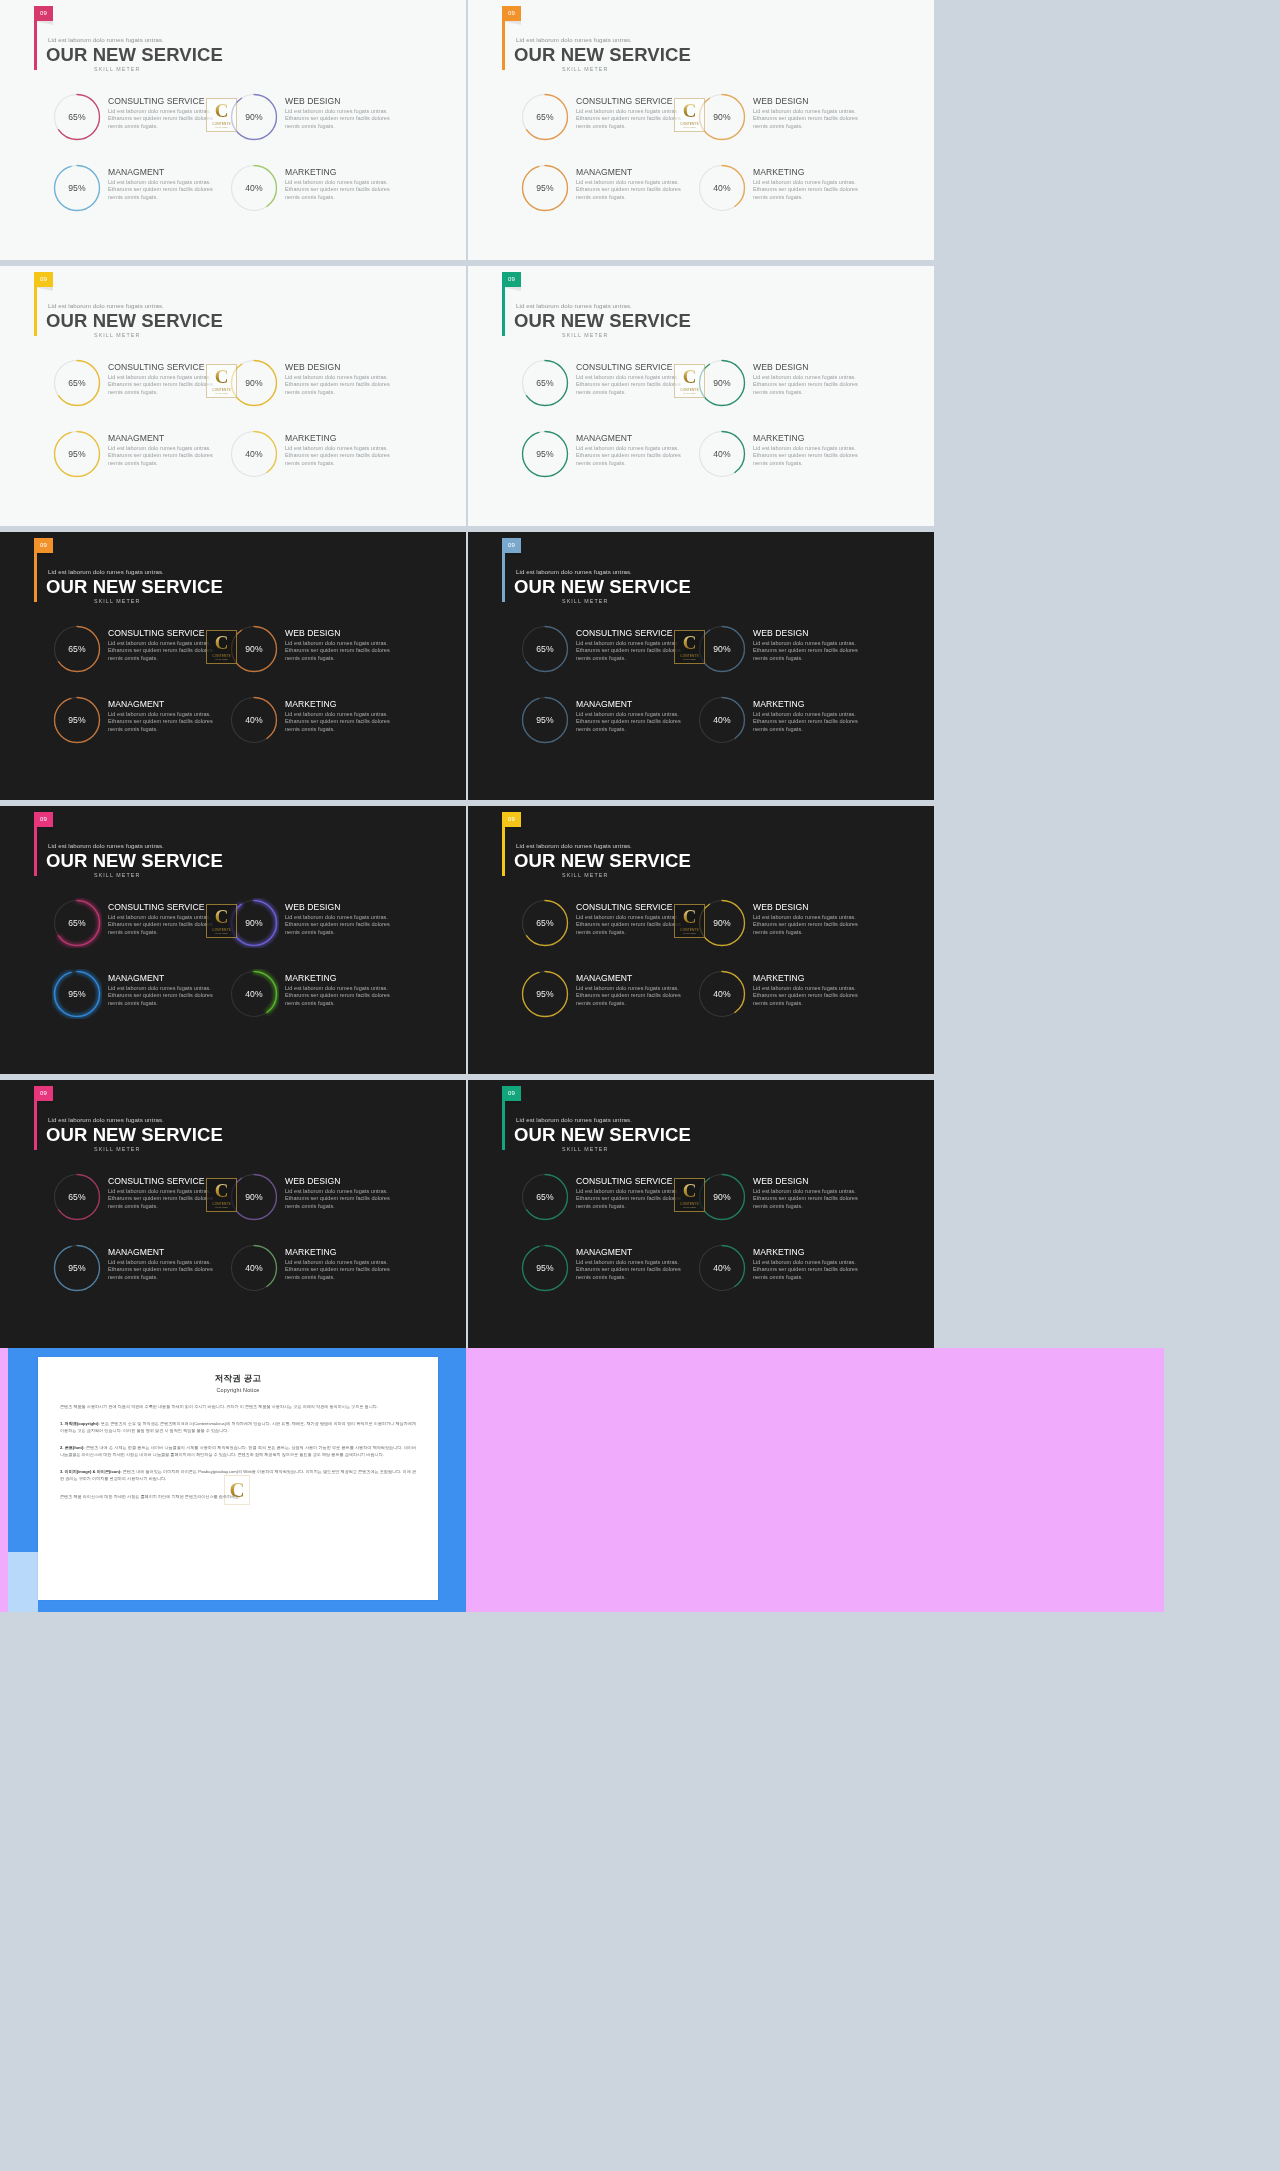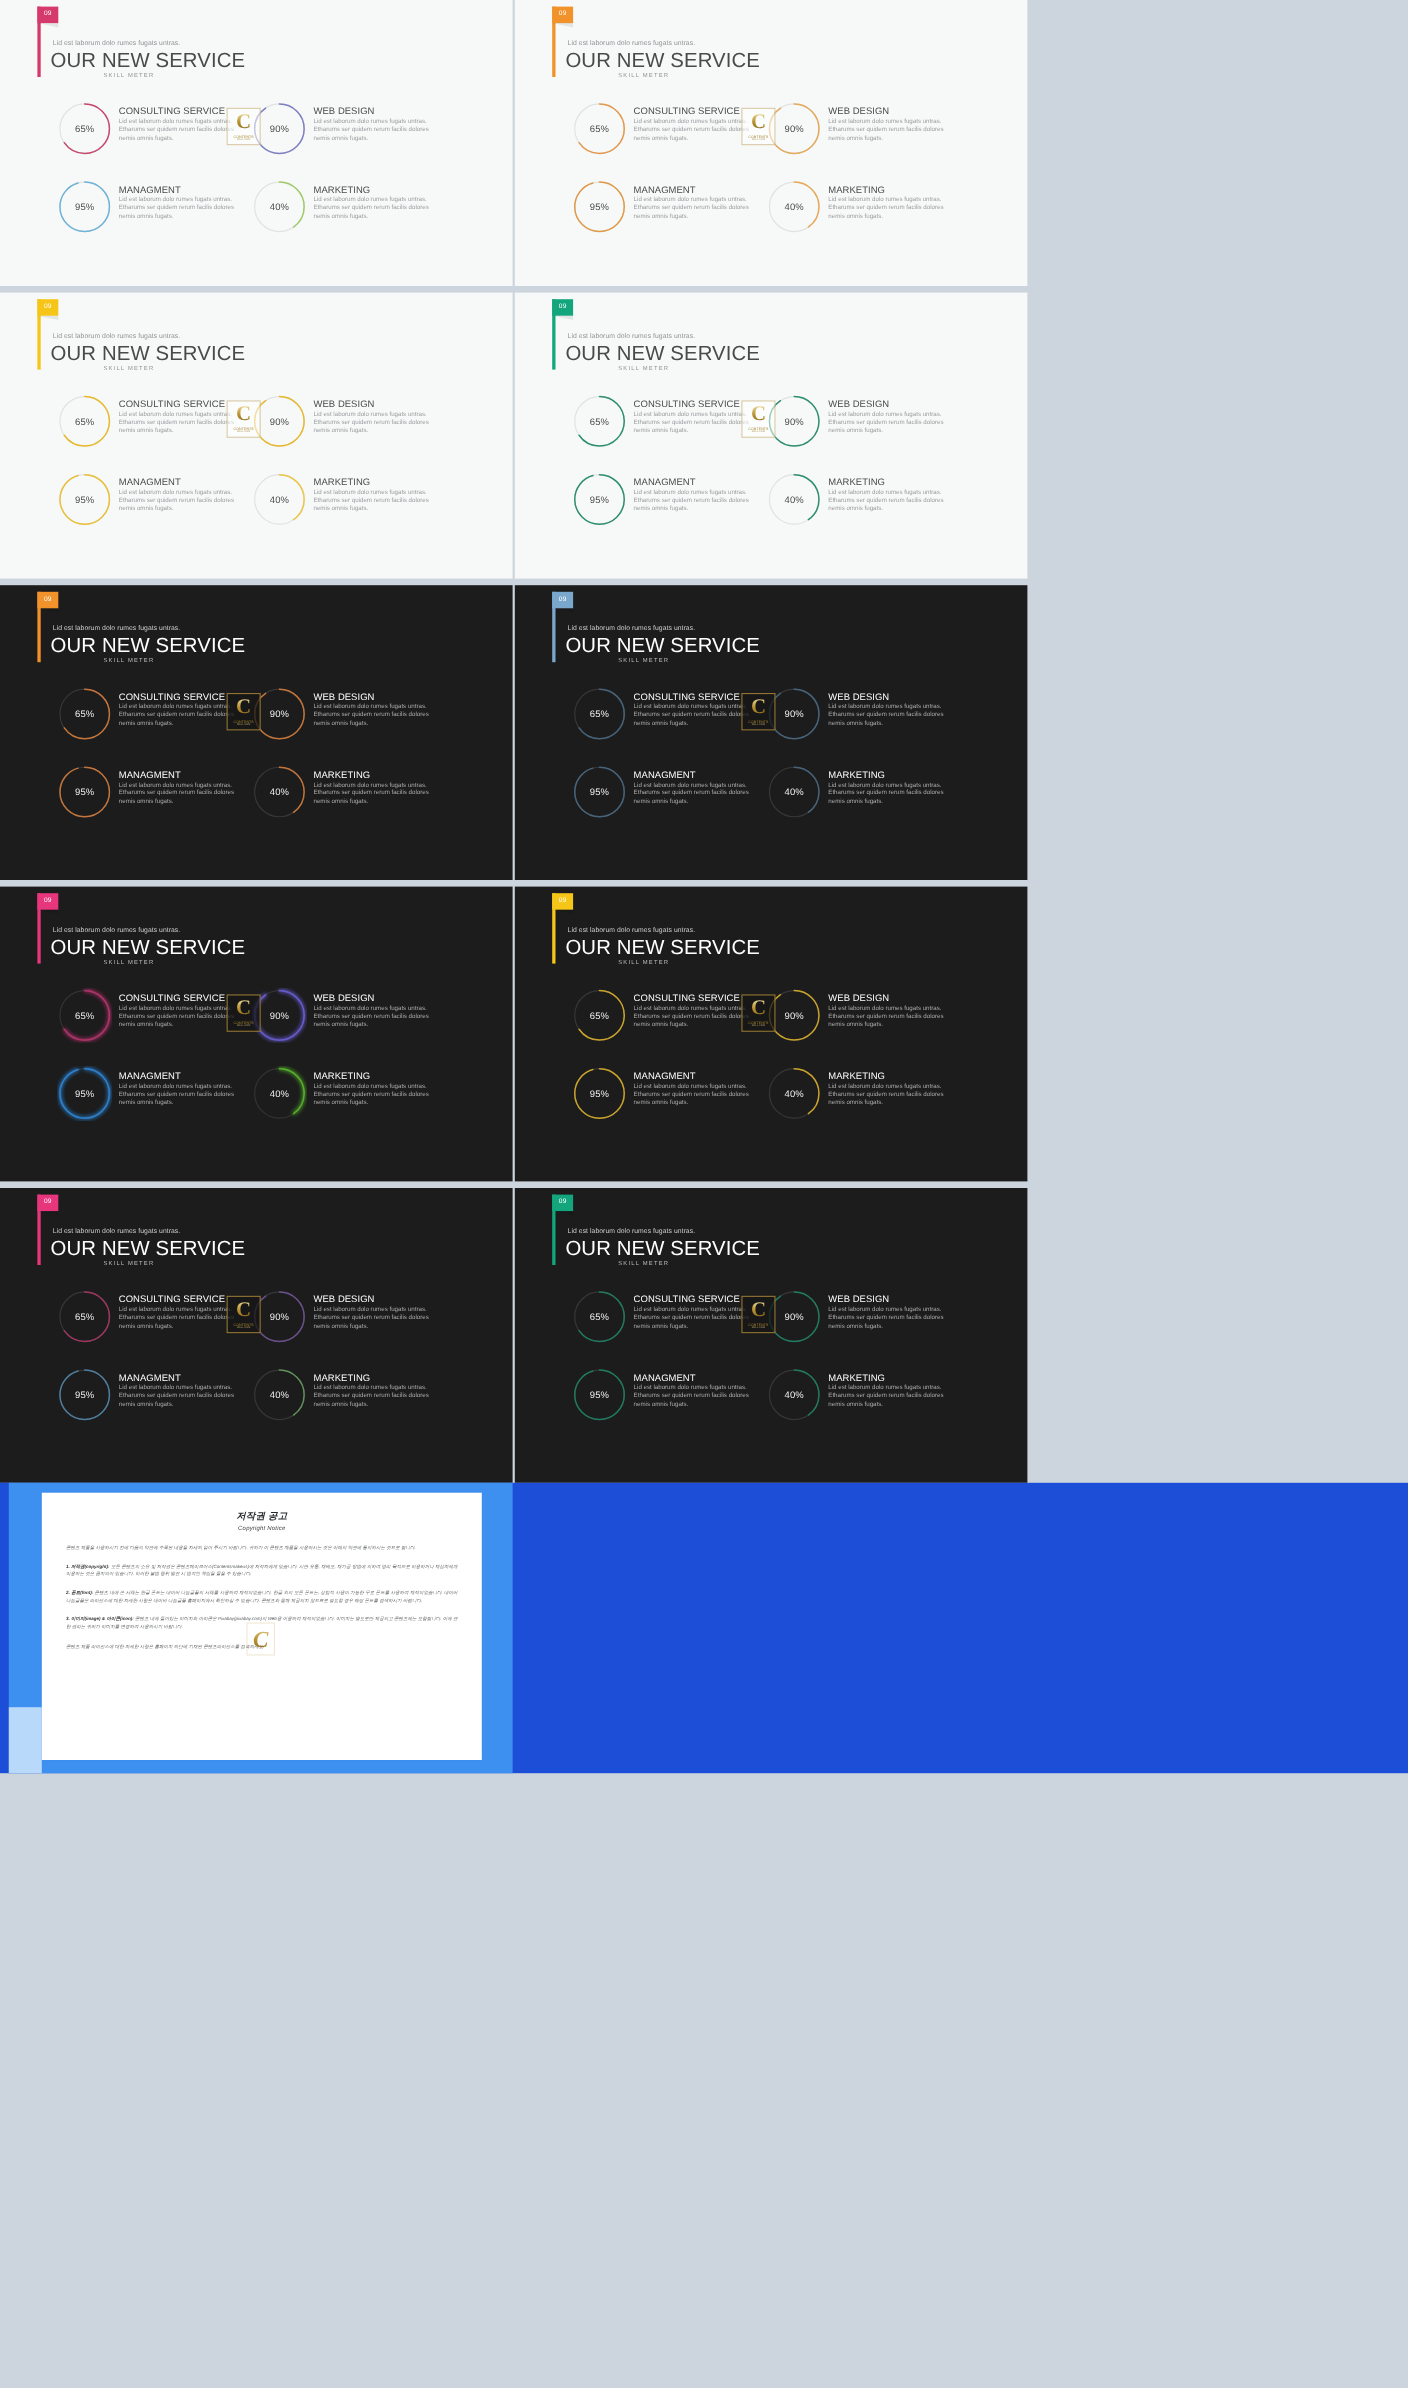--- a/index.html
+++ b/index.html
@@ -48,21 +48,21 @@
     content:""; position:absolute; left:0; bottom:-4px;
     border-left: 19px solid transparent;
     border-top: 4px solid rgba(0,0,0,.08);
   }
   .kicker {
     position: absolute; left: 14px; top: 30px;
     font-size: 6.2px; letter-spacing: .05px; white-space: nowrap;
   }
   .title {
     position: absolute; left: 12px; top: 38px;
-    font-size: 18.5px; font-weight: 400; letter-spacing: .1px;
+    font-size: 18.5px; font-weight: 700; letter-spacing: .1px;
     white-space: nowrap;
   }
   .subtitle {
     position: absolute; left: 60px; top: 60px;
     font-size: 5.3px; letter-spacing: 1.1px; white-space: nowrap;
   }
   .light .kicker   { color: #8e9496; }
   .light .title    { color: #4a4a4a; }
   .light .subtitle { color: #8e9496; }
   .dark  .kicker   { color: #cfcfcf; }
@@ -120,21 +120,21 @@
     font-size: 19px; font-weight: bold; line-height: .95;
     background: linear-gradient(180deg,#f0dfa0 0%,#b8902f 48%,#7a5c15 100%);
     -webkit-background-clip: text; background-clip: text; color: transparent;
   }
   .wm .wmT1 { font-size: 3.2px; letter-spacing: .1px; color: #a8862f; margin-top: 1px; }
   .wm .wmT2 { font-size: 2.2px; letter-spacing: .1px; color: #b8a064; }
   .vline  { width: 2px; background: #ccd5dd; }
   .rightpad { background: #ccd5dd; }
 
   
-  .docband { position: relative; width: 1280px; height: 264px; background: #1d4ed8; font-style: italic; }
+  .docband { position: relative; width: 1164px; height: 264px; background: #f0abfc; }
   .docblue { position: absolute; left: 8px; top: 0; width: 458px; height: 264px; background: #3d90f0; }
   .docblue .lite { position: absolute; left: 0; bottom: 0; width: 30px; height: 60px; background: #b9d9fb; }
   .docpaper {
     position: absolute; left: 38px; top: 9px; width: 400px; height: 243px;
     background: #ffffff; box-shadow: 0 0 2px rgba(0,0,0,.10);
     padding: 16px 22px;
   }
   .doc-h1 { text-align: center; font-size: 8.6px; font-weight: bold; color: #27292b; letter-spacing:.2px;}
   .doc-h2 { text-align: center; font-size: 5.4px; color: #3b3d3f; margin-top: 2px; letter-spacing:.2px;}
   .doc-p  { font-size: 4.1px; line-height: 1.72; color: #5d6063; margin-top: 10px; text-align: justify; }

